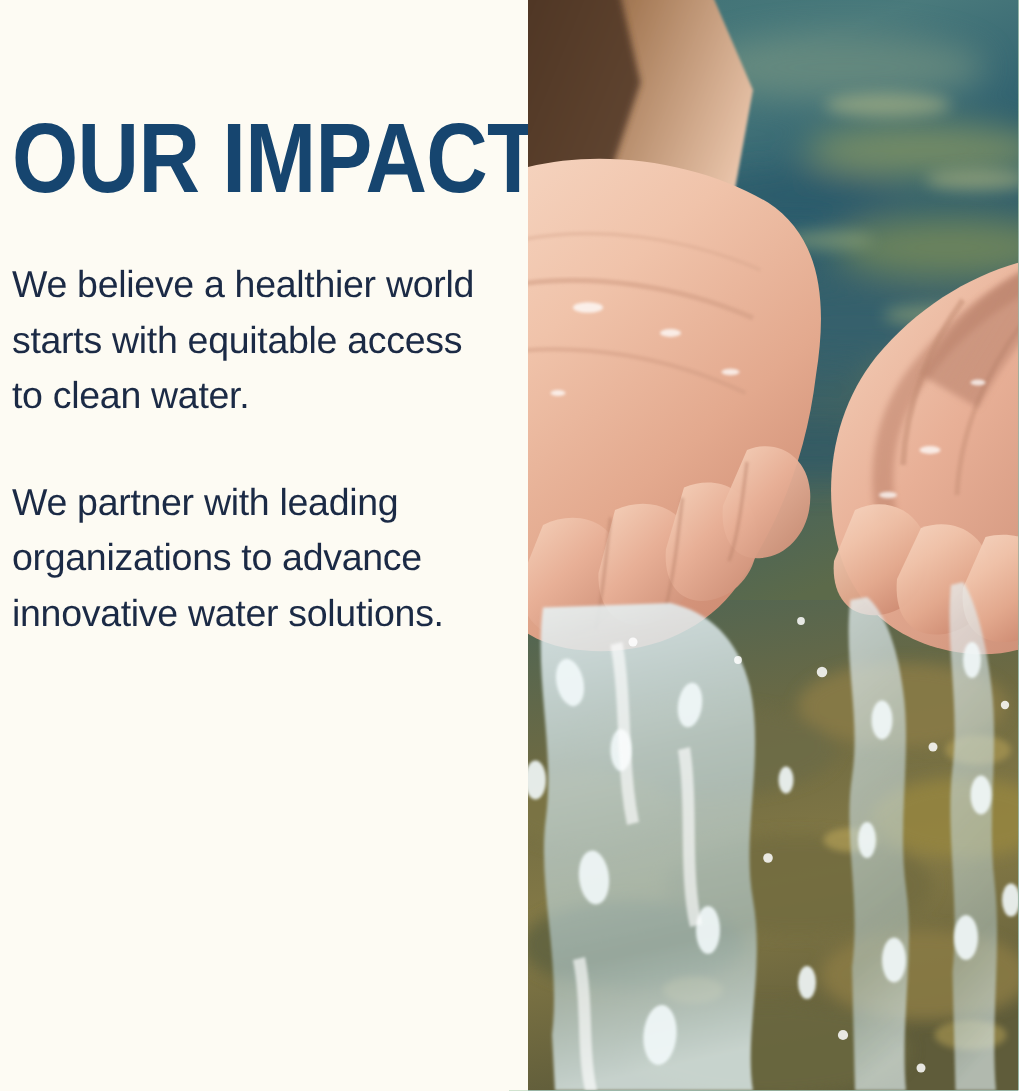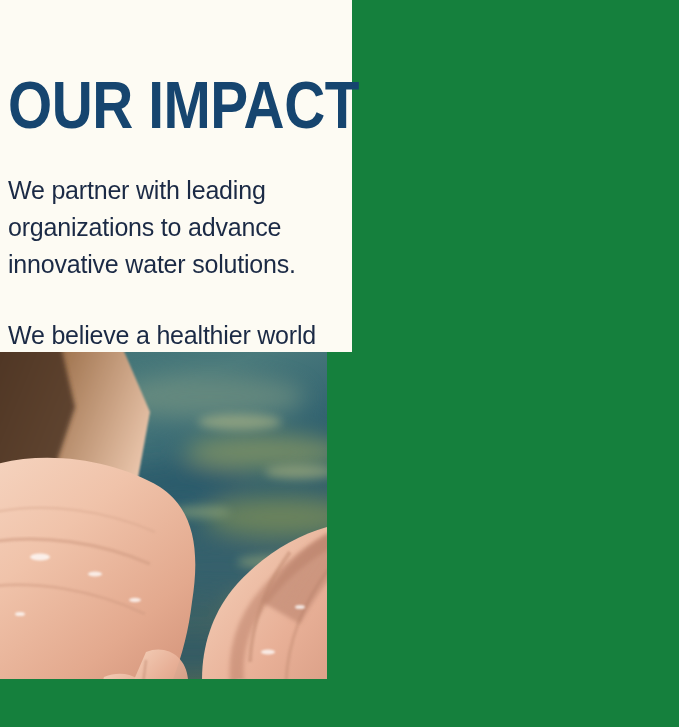--- a/index.html
+++ b/index.html
@@ -15,21 +15,20 @@
     font-family: "Liberation Sans", "DejaVu Sans", sans-serif;
     background: #fdfbf3;
   }
 
   .page {
     position: relative;
     width: 679px;
     height: 727px;
     display: flex;
     background: #15803d;
-    flex-direction: column;
   }
 
   
   .text-panel {
     width: 352px;
     height: 727px;
     background: #fdfbf3;
     position: relative;
     flex: 0 0 352px;
   }
@@ -90,23 +89,23 @@
 <body>
 
 <div class="page">
 
   <div class="text-panel">
 
     <h1 class="headline">OUR IMPACT</h1>
 
     <div class="body-copy">
 
+      <p class="para">We believe a healthier world starts with equitable access to clean water.</p>
+
       <p class="para">We partner with leading organizations to advance innovative water solutions.</p>
-
-      <p class="para">We believe a healthier world starts with equitable access to clean water.</p>
 
 
     </div>
   </div>
 
   <div class="photo-panel">
     <svg class="photo-svg" viewBox="0 0 327 727" preserveAspectRatio="xMidYMid slice">
       <defs>
 
         <linearGradient id="waterBg" x1="0" y1="0" x2="0.3" y2="1">

